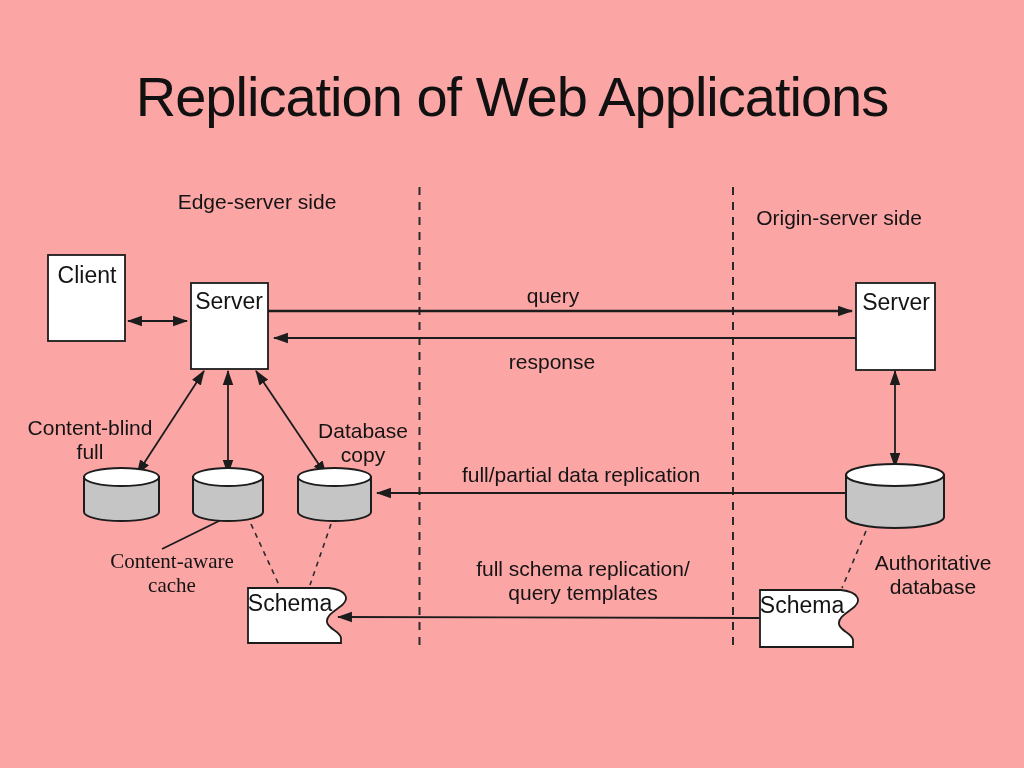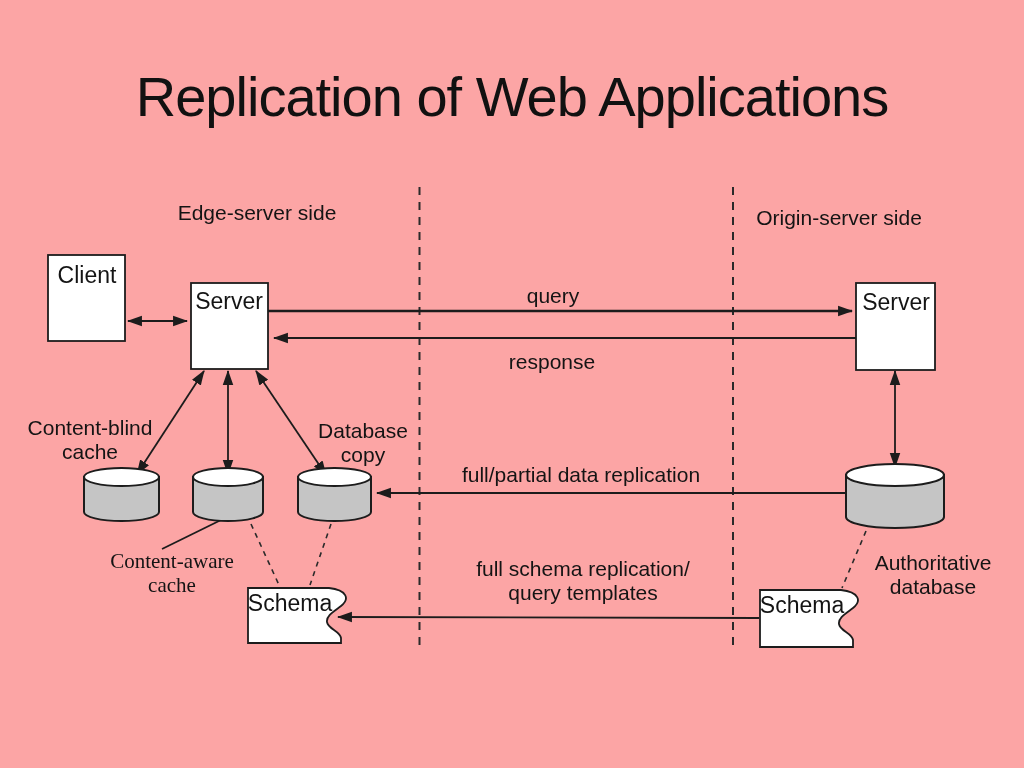--- a/index.html
+++ b/index.html
@@ -79,32 +79,32 @@
       <path class="cylbody" d="M846,475 L846,517 A49,11 0 0 0 944,517 L944,475 Z"></path>
       <ellipse class="cyltop" cx="895" cy="475" rx="49" ry="11"></ellipse>
     </g>
 
     <path class="shape" d="M248,588 L329,588 C347,590 350,599 341,606 C333,612 326,616 327,622
              C328,629 340,631 341,638 L341,643 L248,643 Z"></path>
     <path class="shape" d="M760,590 L841,590 C859,592 862,601 853,608 C845,614 838,618 839,624
              C840,631 852,633 853,640 L853,647 L760,647 Z"></path>
   </svg>
 
-  <div class="lbl" style="left:257px;top:201px;">Edge-server side</div>
+  <div class="lbl" style="left:257px;top:190px;">Edge-server side</div>
   <div class="lbl" style="left:839px;top:206px;text-align:right;">Origin-server side</div>
 
   <div class="lbl boxlbl" style="left:87px;top:262px;">Client</div>
   <div class="lbl boxlbl" style="left:229px;top:288px;">Server</div>
   <div class="lbl boxlbl" style="left:896px;top:289px;">Server</div>
 
   <div class="lbl" style="left:553px;top:284px;">query</div>
   <div class="lbl" style="left:552px;top:350px;">response</div>
 
   <div class="lbl" style="left:90px;top:416px;">Content-blind
-cache</div>
+full</div>
   <div class="lbl" style="left:363px;top:419px;">Database
 copy</div>
   <div class="lbl" style="left:172px;top:550px;font-family:Liberation Serif, serif;">Content-aware
 cache</div>
   <div class="lbl" style="left:933px;top:551px;">Authoritative
 database</div>
 
   <div class="lbl" style="left:581px;top:463px;">full/partial data replication</div>
   <div class="lbl" style="left:583px;top:557px;">full schema replication/
 query templates</div>

